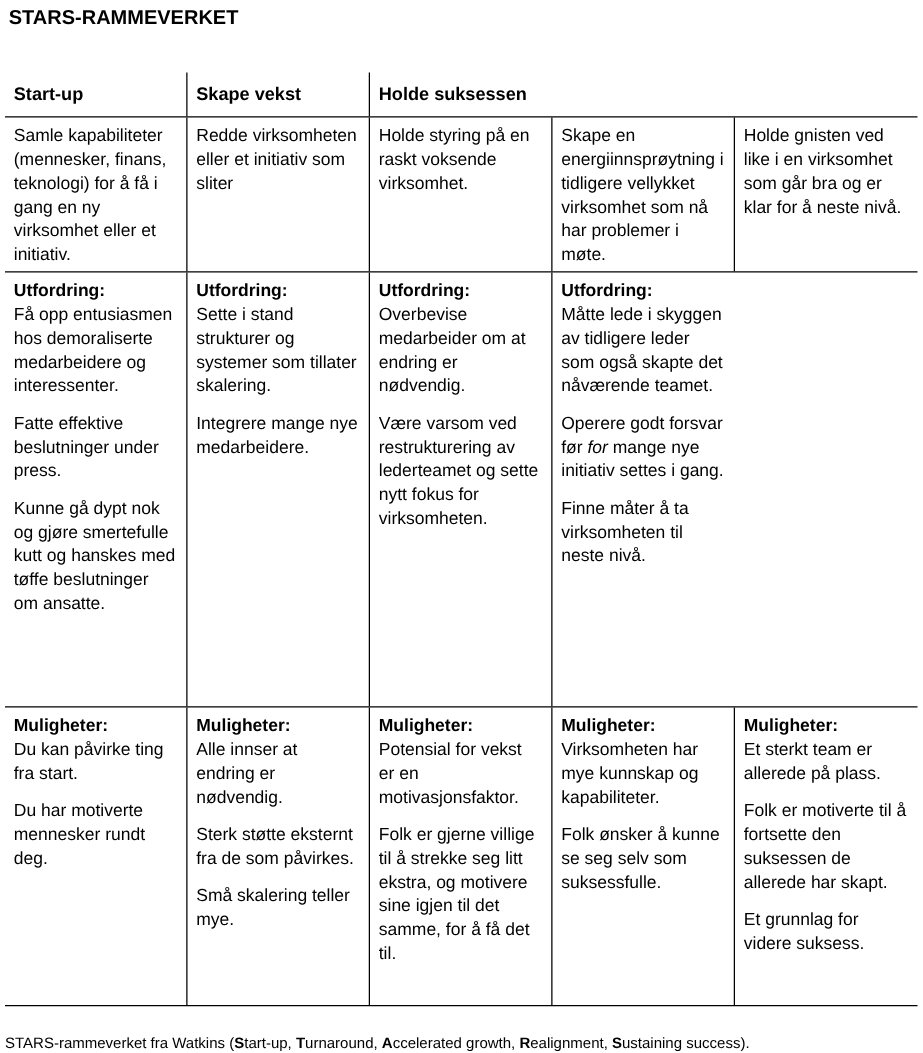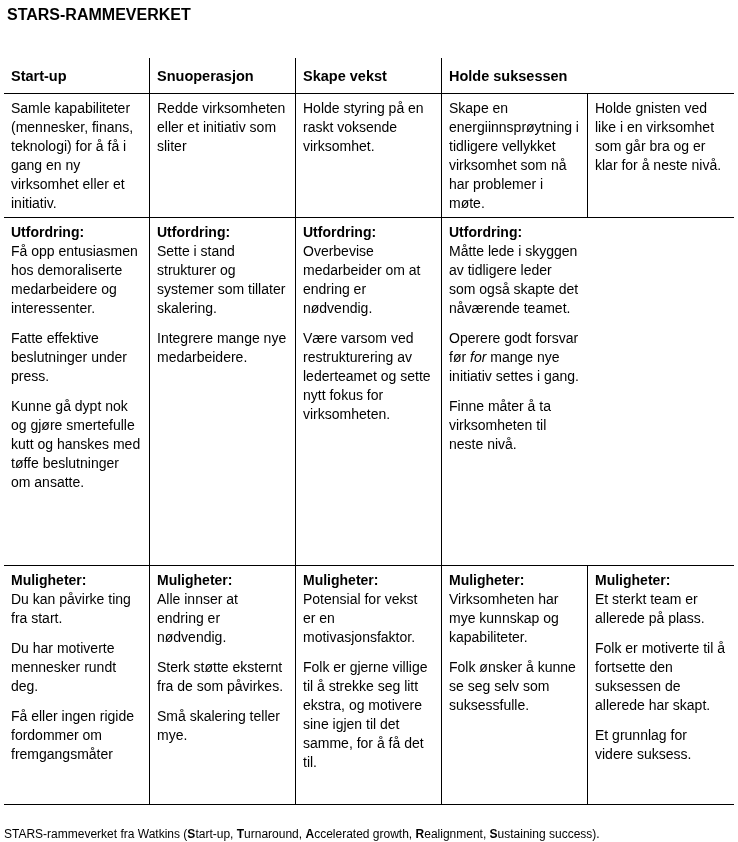--- a/index.html
+++ b/index.html
@@ -52,21 +52,20 @@
 </style>
 </head>
 <body>
 
 <h1 class="page-title">STARS-RAMMEVERKET</h1>
 
 <div class="stars-table">
 
   <div class="trow header-row">
     <div class="cell">Start-up</div>
-    <div class="cell">Snuoperasjon</div>
     <div class="cell">Skape vekst</div>
     <div class="cell">Holde suksessen</div>
   </div>
 
   <div class="trow desc-row">
     <div class="cell">Samle kapabiliteter (mennesker, finans, teknologi) for å få i gang en ny virksomhet eller et initiativ.</div>
     <div class="cell">Redde virksomheten eller et initiativ som sliter</div>
     <div class="cell">Holde styring på en raskt voksende virksomhet.</div>
     <div class="cell">Skape en energiinnsprøytning i tidligere vellykket virksomhet som nå har problemer i møte.</div>
     <div class="cell">Holde gnisten ved like i en virksomhet som går bra og er klar for å neste nivå.</div>
@@ -95,21 +94,20 @@
       <p class="para"><span>Operere godt forsvar før </span><i>for</i><span> mange nye initiativ settes i gang.</span></p>
       <p class="para">Finne måter å ta virksomheten til neste nivå.</p>
     </div>
   </div>
 
   <div class="trow opportunities-row">
     <div class="cell">
       <div class="cell-label">Muligheter:</div>
       <p class="para">Du kan påvirke ting fra start.</p>
       <p class="para">Du har motiverte mennesker rundt deg.</p>
-      <p class="para">Få eller ingen rigide fordommer om fremgangsmåter</p>
     </div>
     <div class="cell">
       <div class="cell-label">Muligheter:</div>
       <p class="para">Alle innser at endring er nødvendig.</p>
       <p class="para">Sterk støtte eksternt fra de som påvirkes.</p>
       <p class="para">Små skalering teller mye.</p>
     </div>
     <div class="cell">
       <div class="cell-label">Muligheter:</div>
       <p class="para">Potensial for vekst er en motivasjonsfaktor.</p>

